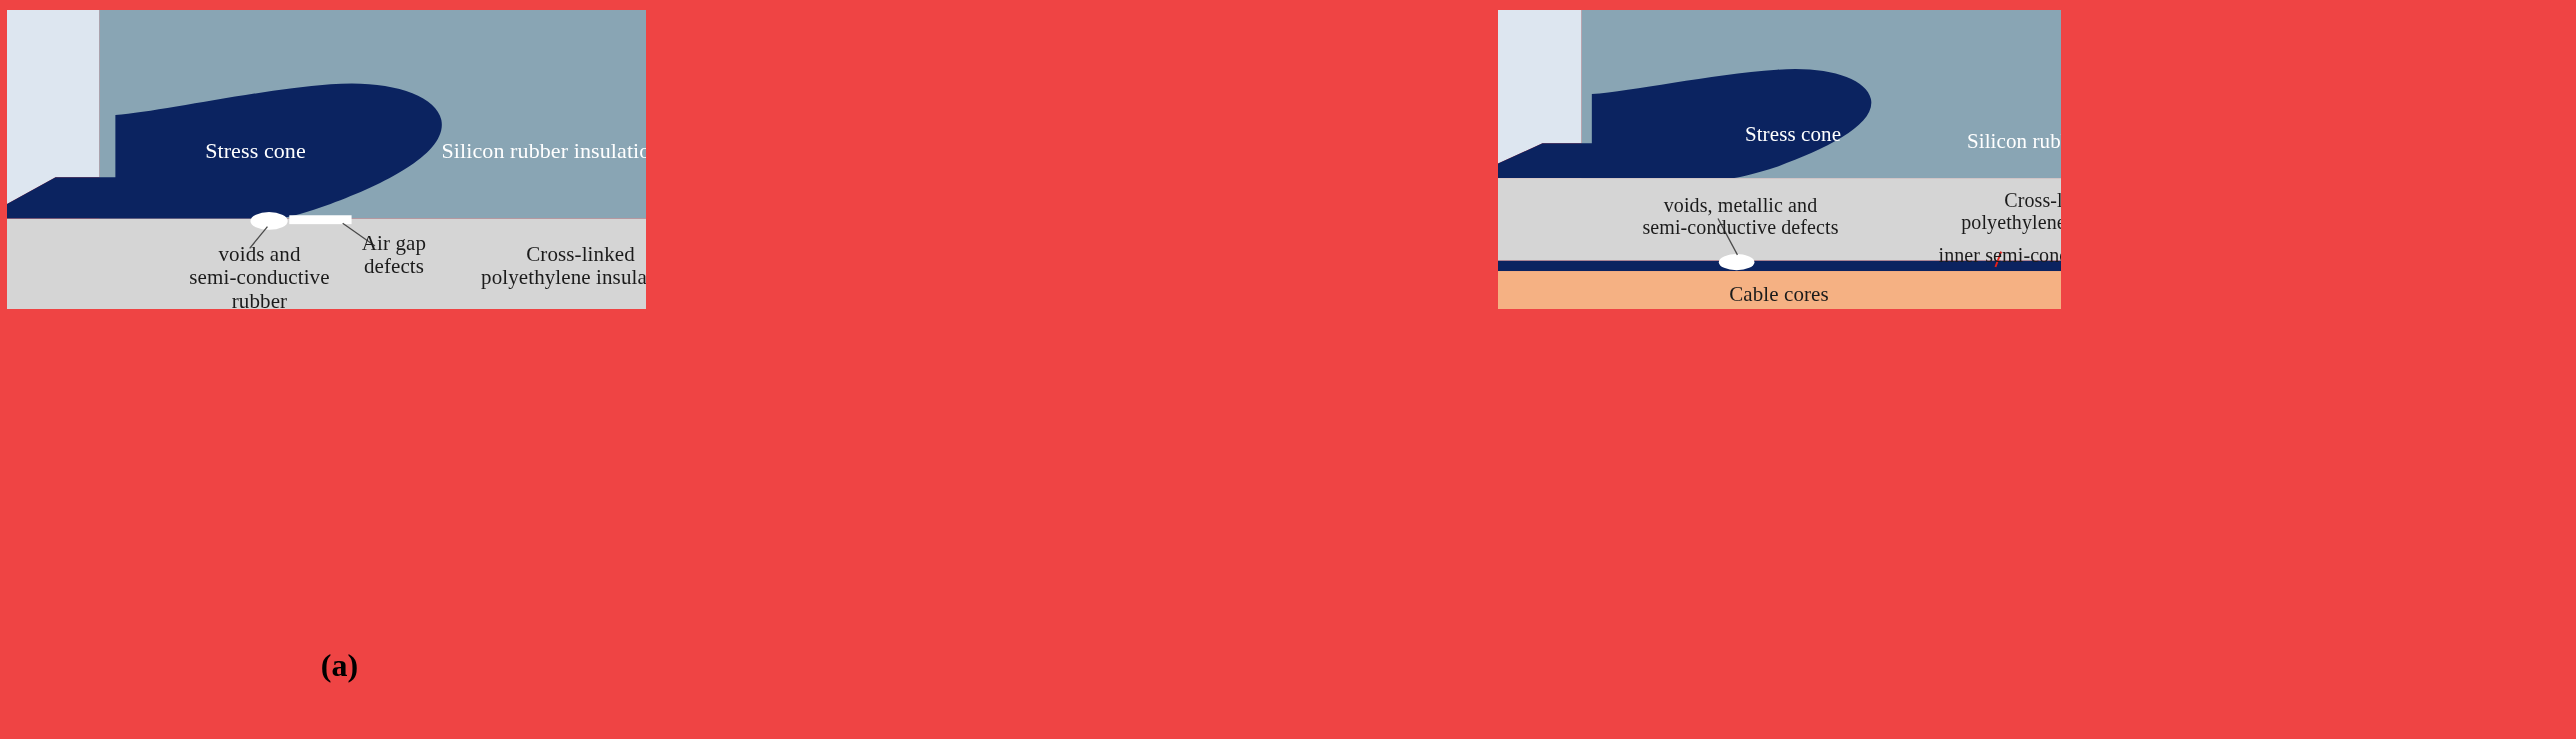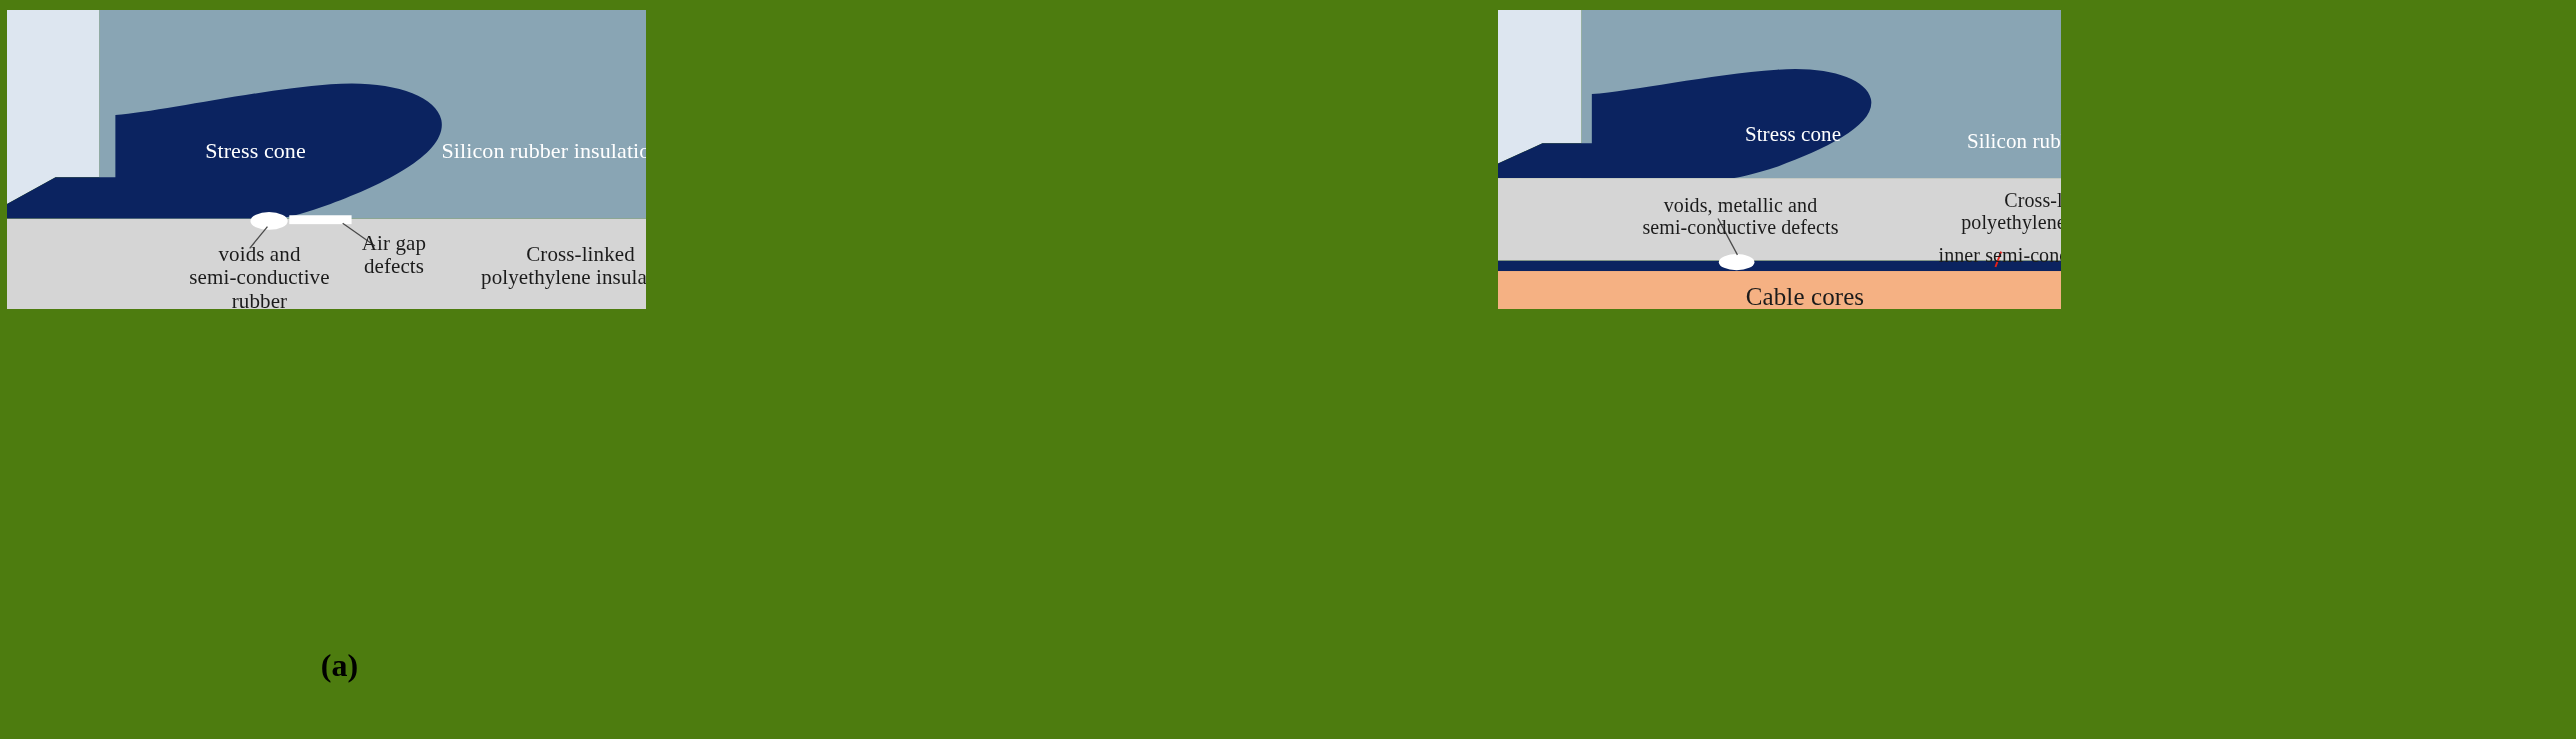--- a/index.html
+++ b/index.html
@@ -11,21 +11,21 @@
     width: 2576px;
     height: 740px;
     font-family: "Liberation Serif", "DejaVu Serif", serif;
     overflow: hidden;
     position: relative;
   }
 
   .figure-root {
     position: absolute;
     inset: 0;
-    background: #4d7c0f;
+    background: #ef4444;
   }
 
   .panel {
     position: absolute;
     top: 0;
   }
 
   #panel-a { left: 0px;    width: 1293px; height: 740px; }
   #panel-b { left: 1293px; width: 1283px; height: 740px; }
 
@@ -77,21 +77,21 @@
   #a-voids             { left: 160px; top: 233px; width: 186px; font-size: 21px; }
   #a-airgap            { left: 323px; top: 222px; width: 129px; font-size: 21px; }
   #a-xlpe              { left: 461px; top: 233px; width: 226px; font-size: 21px; }
 
   
   #b-stress-cone       { left: 202px; top: 113px; width: 186px; font-size: 21px; }
   #b-silicone          { left: 453px; top: 120px; width: 242px; font-size: 21px; }
   #b-voids             { left: 113px; top: 184px; width: 259px; font-size: 20px; }
   #b-xlpe              { left: 441px; top: 179px; width: 234px; font-size: 20px; }
   #b-inner-semi        { left: 420px; top: 234px; width: 267px; font-size: 20px; }
-  #b-cable-cores       { left: 214px; top: 273px; width: 186px; font-size: 25px; }
+  #b-cable-cores       { left: 188px; top: 273px; width: 186px; font-size: 21px; }
 
   #caption-a { left: 0px;    top: 647px; width: 679px;  }
 </style>
 </head>
 <body>
 
 <div class="figure-root">
 
   <div class="panel" id="panel-a">
 

